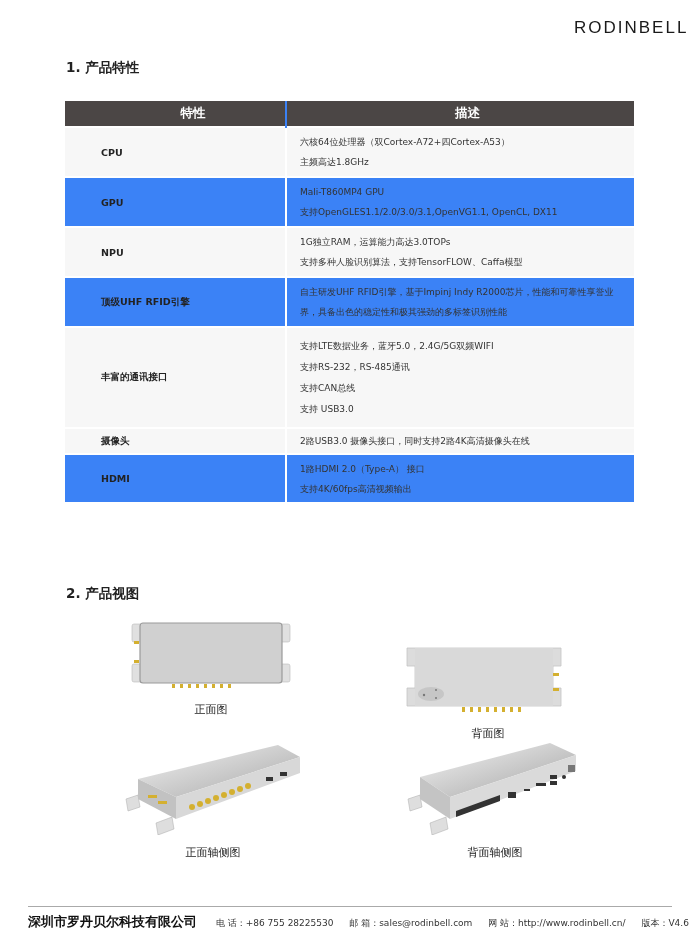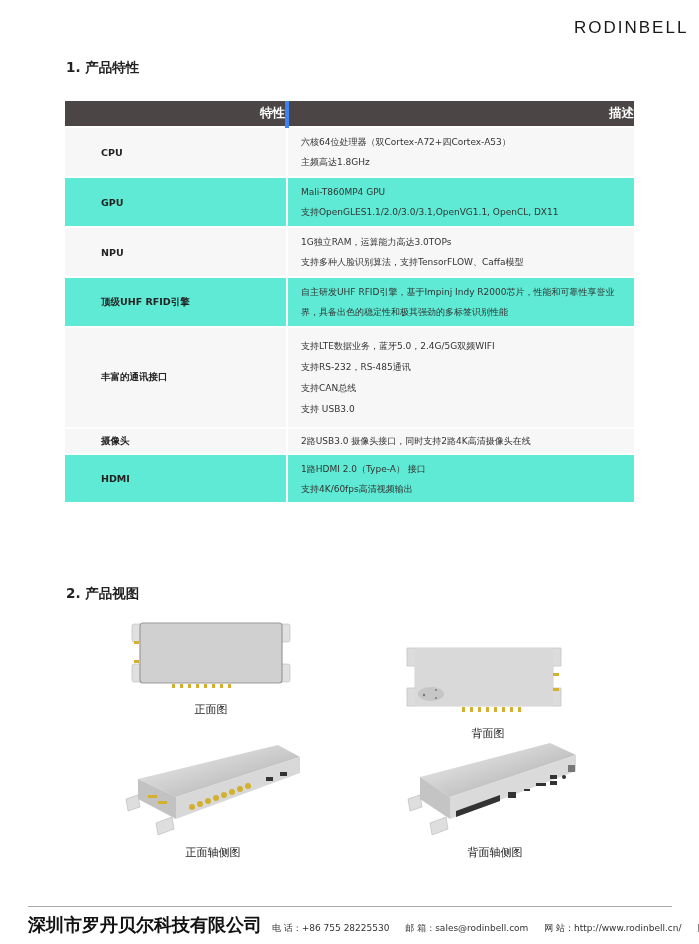--- a/index.html
+++ b/index.html
@@ -3,34 +3,34 @@
 <meta charset="utf-8">
 <style>
   html, body { margin: 0; padding: 0; background: #ffffff; }
   body { width: 699px; height: 944px; position: relative; overflow: hidden;
          font-family: "DejaVu Sans", "Liberation Sans", sans-serif; color: #222; }
   .logo { position: absolute; top: 18px; left: 574px; font-family: "Liberation Sans", sans-serif;
           font-size: 17px; letter-spacing: 2px; color: #1a1a1a; font-weight: 400; }
   .section-title { position: absolute; left: 66px; font-size: 13.5px; font-weight: bold; color: #222; }
   .spec-table { position: absolute; left: 65px; top: 101px; width: 569px; border-collapse: collapse; }
   .spec-table th { background: #4b4645; color: #ffffff; height: 25px; font-size: 12.5px;
-                   font-weight: bold; text-align: right; padding: 0; }
+                   font-weight: bold; text-align: center; padding: 0; }
   .spec-table th.c1 { padding-left: 36px; width: 184px; }
-  .spec-table th.c2 { padding-left: 14px; border-left: 4px solid #3b82f6; }
+  .spec-table th.c2 { padding-left: 14px; border-left: 2px solid #3b82f6; }
   .spec-table td { font-size: 9px; padding: 0; vertical-align: middle; border-top: 2px solid #ffffff; }
   .spec-table td.feat { padding-left: 36px; font-weight: bold; font-size: 9.5px; color: #222; width: 184px; }
   .spec-table td.desc { padding: 0 0 0 13px; border-left: 2px solid #ffffff; color: #333; }
   .spec-table tr.odd td { background: #f7f7f7; }
-  .spec-table tr.even td { background: #5eead4; }
+  .spec-table tr.even td { background: #3b82f6; }
   .desc .line { line-height: 20px; white-space: nowrap; }
   .view { position: absolute; text-align: center; }
   .view .cap { font-size: 11px; color: #222; margin-top: 6px; }
   .footer-line { position: absolute; left: 28px; top: 906px; width: 644px; height: 1px; background: #aaaaaa; }
   .footer { position: absolute; left: 28px; top: 913px; width: 650px; font-size: 9px; color: #333; white-space: nowrap; }
-  .footer .company { font-weight: bold; font-size: 18px; color: #111; margin-right: 7px; }
+  .footer .company { font-weight: bold; font-size: 13px; color: #111; margin-right: 16px; }
   .footer span.f { margin-right: 13px; }
 </style>
 </head>
 <body>
 
 <div class="logo"><span>RODINBELL</span></div>
 
 <div class="section-title" style="top:59px;">1. 产品特性</div>
 
 <table class="spec-table">

